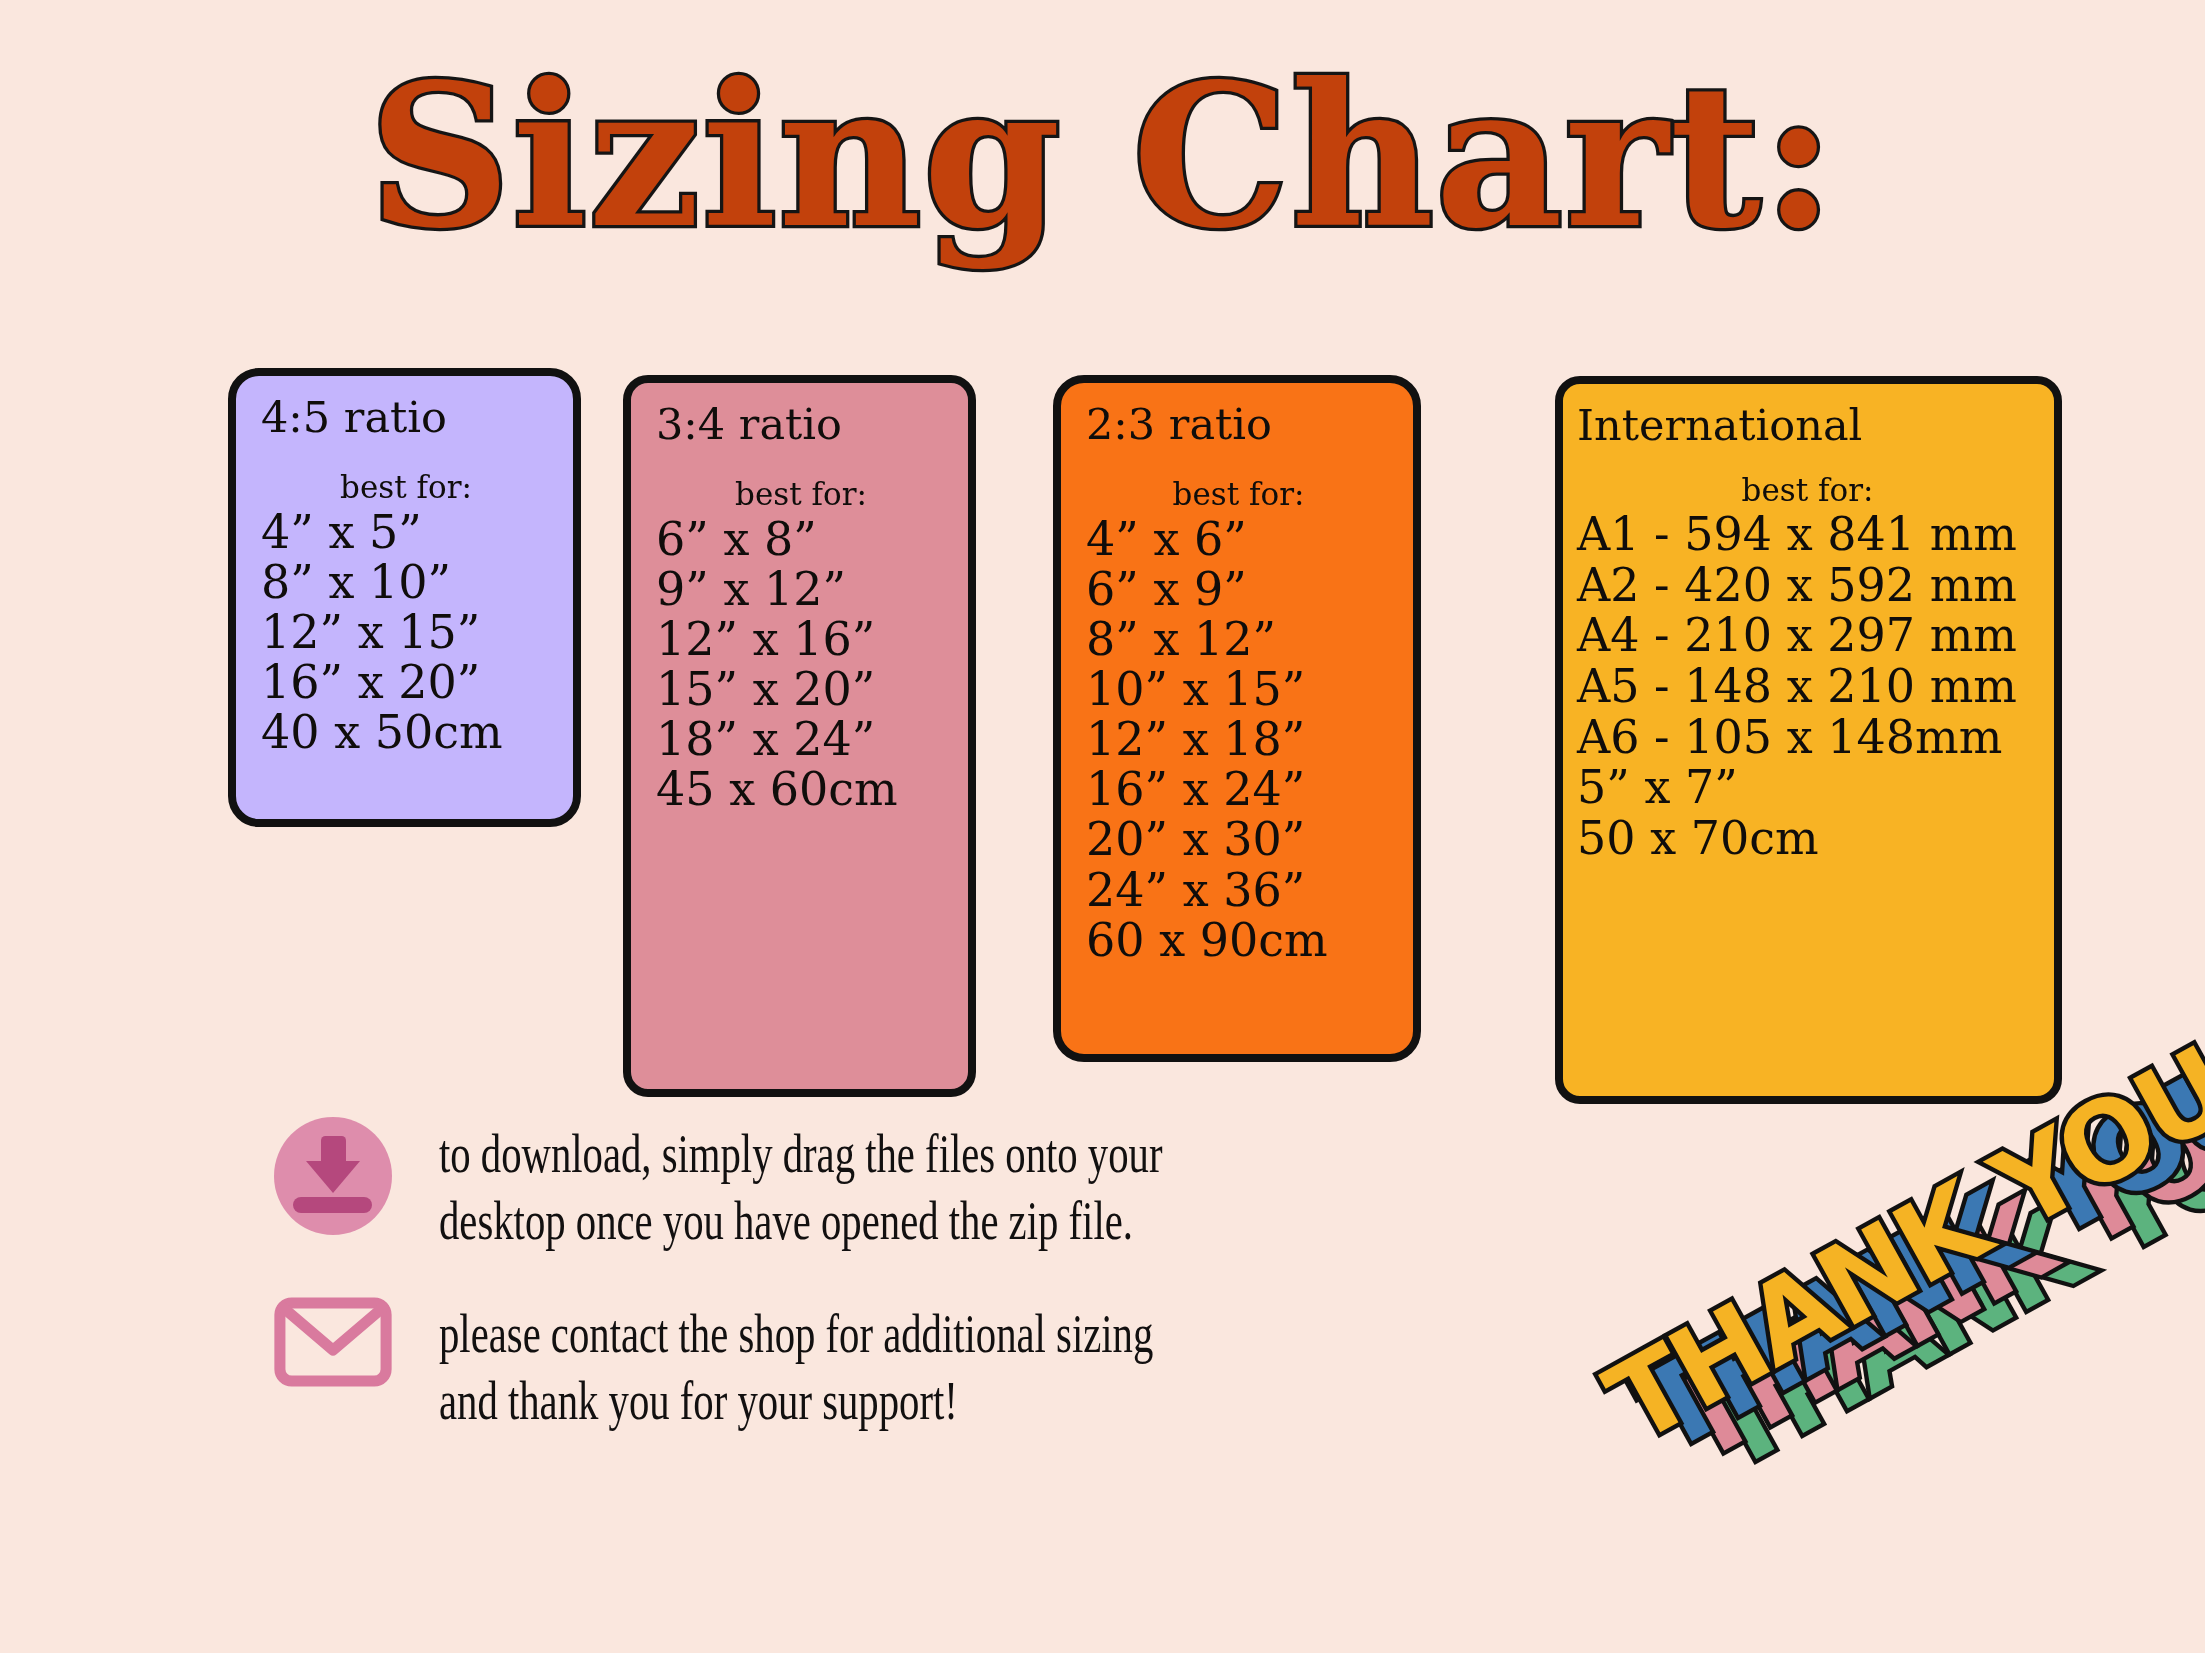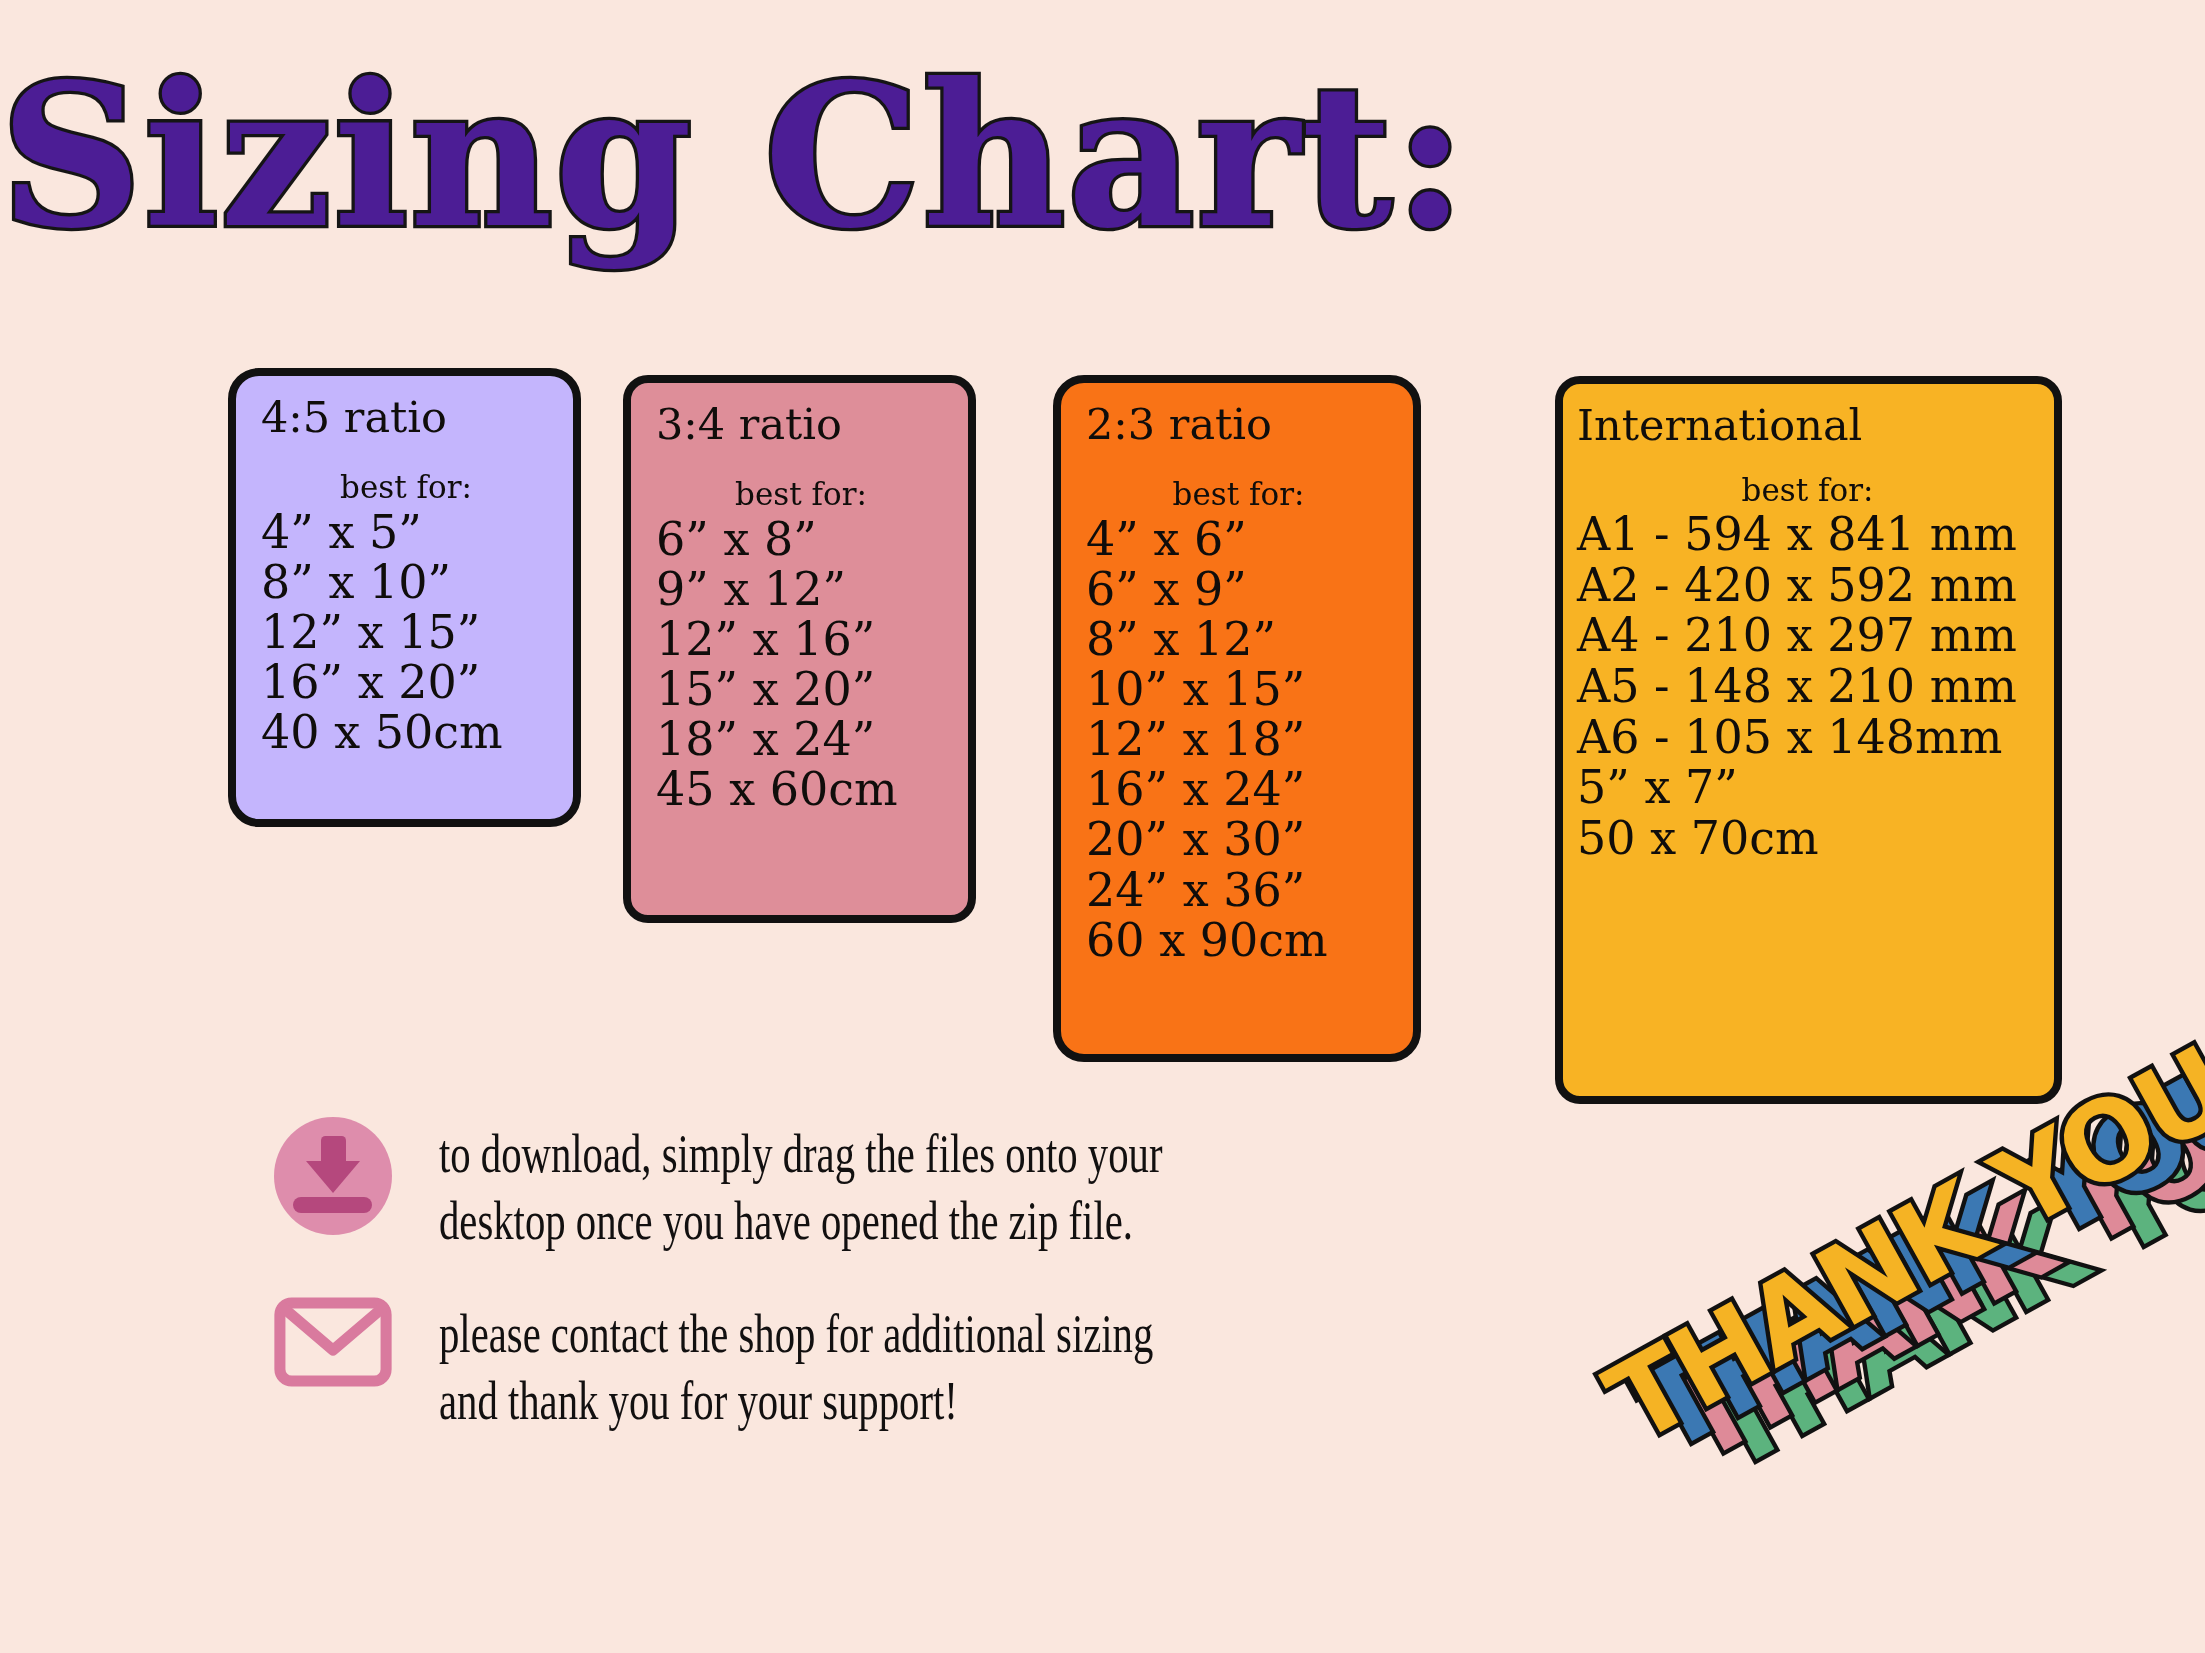--- a/index.html
+++ b/index.html
@@ -9,27 +9,27 @@
     font-family:"Liberation Serif", serif;
     overflow:hidden;
     position:relative;
   }
   .stage{position:relative;width:2205px;height:1654px;}
 
   
   .title{
     position:absolute;
     left:0;top:57px;width:2205px;
-    text-align:left;
+    text-align:center;
     font-family:"DejaVu Serif", serif;
     font-weight:700;
     font-size:197px;
     line-height:1;
     letter-spacing:1.5px;
-    color:#4c1d95;
+    color:#c2410c;
     -webkit-text-stroke:6.6px #151515;
     paint-order:stroke fill;
     white-space:nowrap;
   }
 
   
   .card{
     position:absolute;
     border:8px solid #111111;
     box-sizing:border-box;
@@ -54,21 +54,21 @@
     font-size:46px;
     line-height:1.09;
   }
   .card .sizes div{white-space:nowrap;}
 
   #card-45{
     left:228px;top:368px;width:353px;height:459px;
     background:#c4b5fd;border-radius:31px;
   }
   #card-34{
-    left:623px;top:375px;width:353px;height:548px;
+    left:623px;top:375px;width:353px;height:722px;
     background:#DE8E99;border-radius:25px;
   }
   #card-23{
     left:1053px;top:375px;width:368px;height:687px;
     background:#f97316;border-radius:31px;
   }
   #card-intl{
     left:1555px;top:376px;width:507px;height:728px;
     background:#F8B324;border-radius:25px;
     padding:19px 16px 19px 14px;

